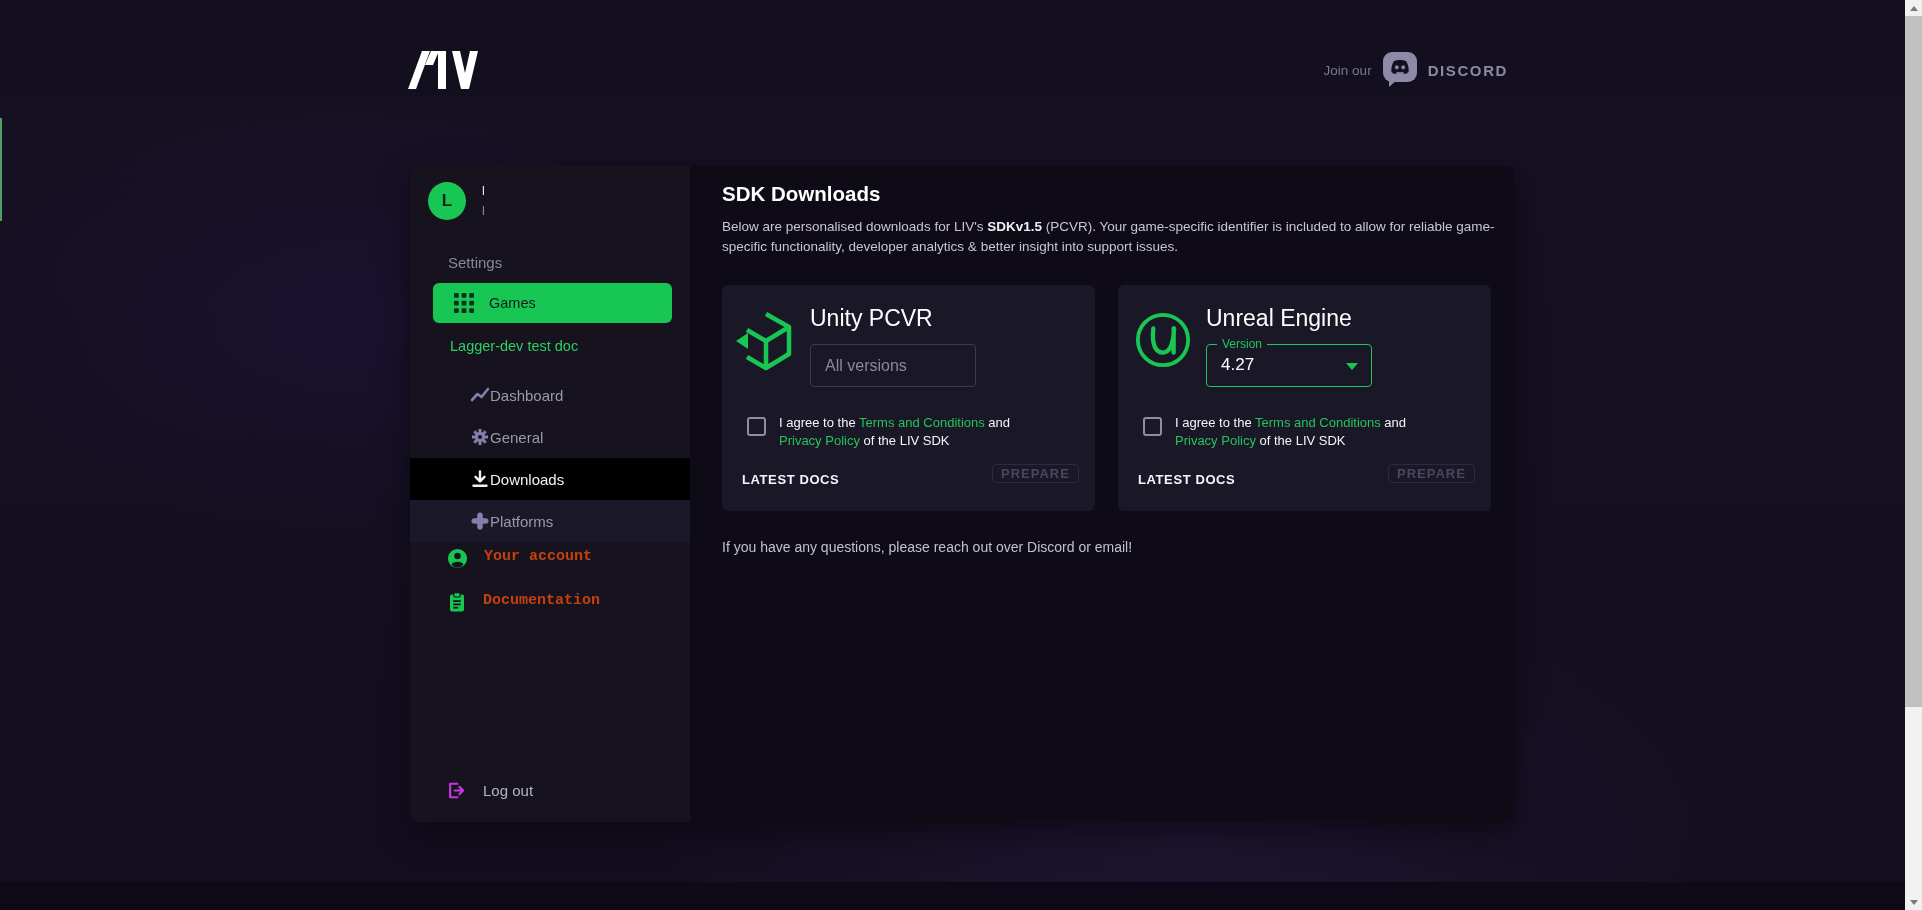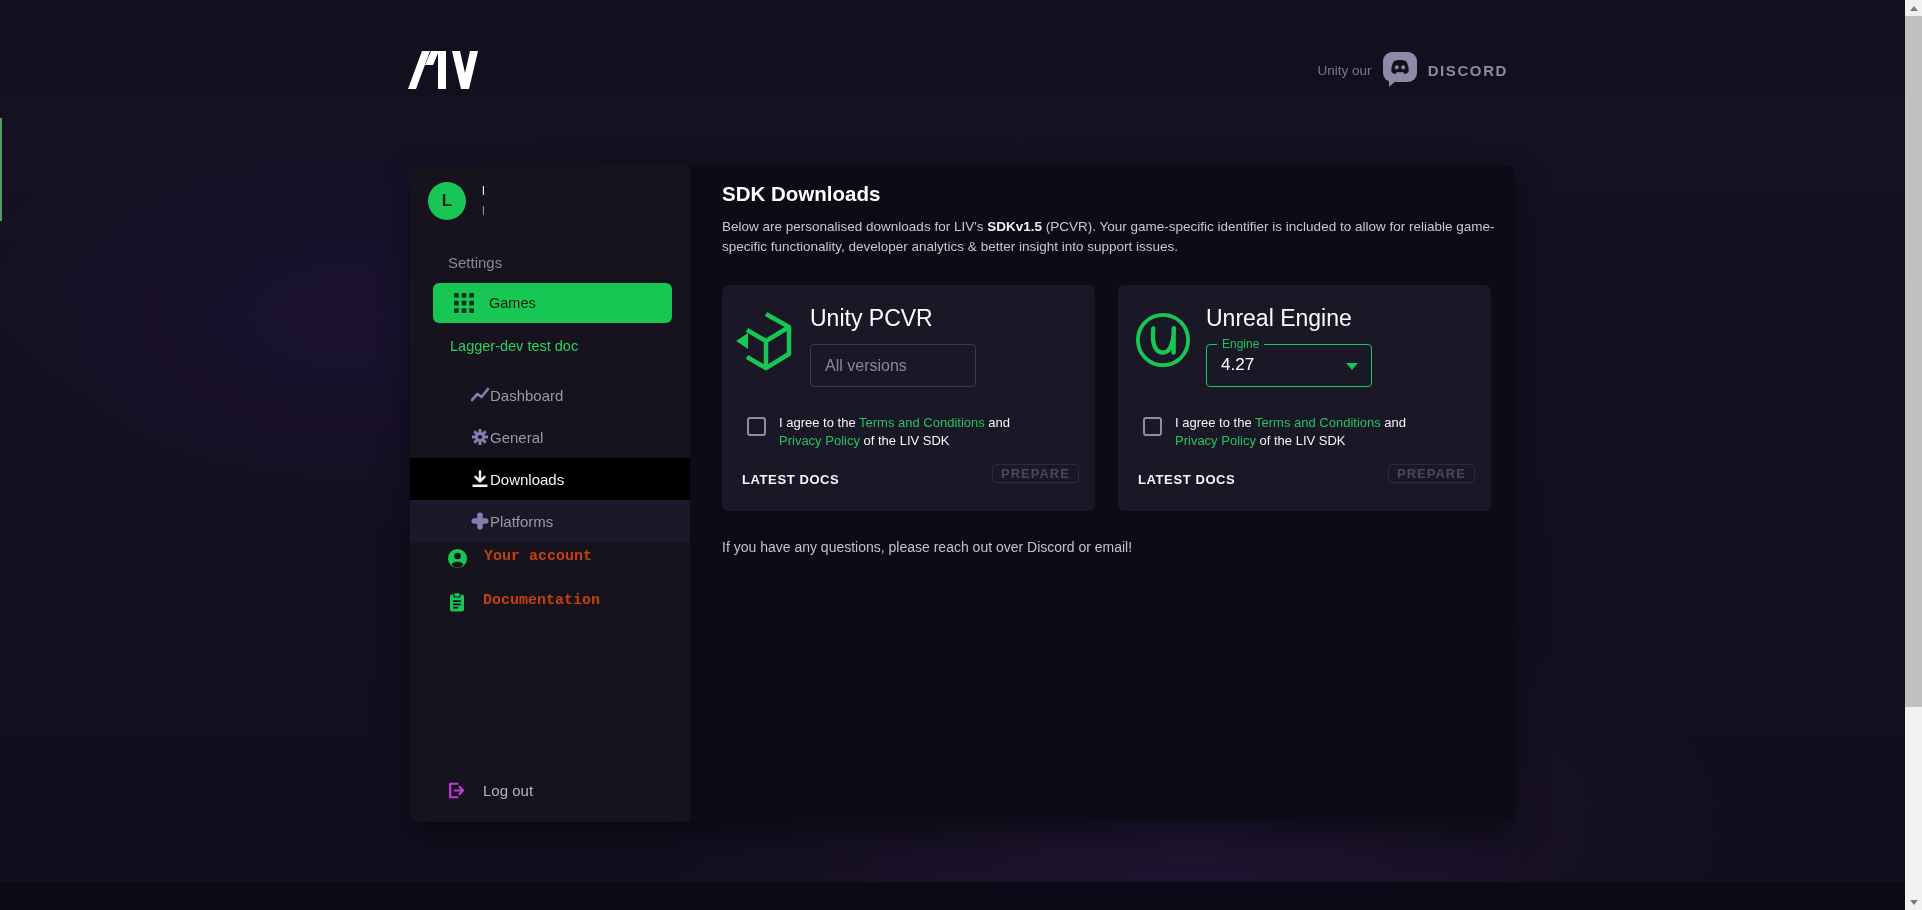--- a/index.html
+++ b/index.html
@@ -124,21 +124,21 @@
     <svg width="70" height="38" viewBox="0 0 70 38">
       <g fill="#ffffff">
         <polygon points="0,38 14,0 22,0 8,38"></polygon>
         <polygon points="17,14 23,0 31,0 25,14"></polygon>
         <polygon points="30,0 38,0 38,38 30,38"></polygon>
         <polygon points="44,0 52,0 57,22 62,0 70,0 61,38 53,38"></polygon>
       </g>
     </svg>
   </div>
   <div id="discord-group" class="abs">
-    <span id="join-our">Unity our</span>
+    <span id="join-our">Join our</span>
     <svg width="34" height="36" viewBox="0 0 34 36">
       <rect x="0" y="0" width="34" height="30" rx="9" fill="#8d89a6"></rect>
       <polygon points="6,28 14,28 6,35" fill="#8d89a6"></polygon>
       <path d="M11 9 C14 7.5 20 7.5 23 9 C25.5 13 26 17 25.5 20 C23.5 22 21.5 22.6 20.5 21 L20 19.8 C18 20.5 16 20.5 14 19.8 L13.5 21 C12.5 22.6 10.5 22 8.5 20 C8 17 8.5 13 11 9 Z" fill="#14101e"></path>
       <ellipse cx="13.8" cy="15.3" rx="1.9" ry="2.1" fill="#8d89a6"></ellipse>
       <ellipse cx="20.2" cy="15.3" rx="1.9" ry="2.1" fill="#8d89a6"></ellipse>
     </svg>
     <span id="discord-wordmark">DISCORD</span>
   </div>
 </div>
@@ -269,21 +269,21 @@
         <div class="prepare-btn abs">PREPARE</div>
       </div>
 
       <div class="card">
         <svg class="card-logo-unreal abs" width="58" height="58" viewBox="0 0 60 60">
           <circle cx="30" cy="30" r="26" stroke="#18c653" stroke-width="4" fill="none"></circle>
           <path d="M20 18 C18 36 23 43 30 43 C36 43 40.5 37 41.5 18 M41 18 L41 43" stroke="#18c653" stroke-width="4.5" fill="none" stroke-linecap="round"></path>
         </svg>
         <div class="card-title abs">Unreal Engine</div>
         <div class="ver-select abs">
-          <span class="flabel">Engine</span>
+          <span class="flabel">Version</span>
           <span class="fvalue">4.27</span>
           <span class="caret"></span>
         </div>
         <div class="agree abs">
           <div class="checkbox"></div>
           <div class="agree-text"><span>I agree to the </span><span class="lnk">Terms and Conditions</span><span> and </span><span class="lnk">Privacy Policy</span><span> of the LIV SDK</span></div>
         </div>
         <div class="docs-btn abs">LATEST DOCS</div>
         <div class="prepare-btn abs">PREPARE</div>
       </div>

